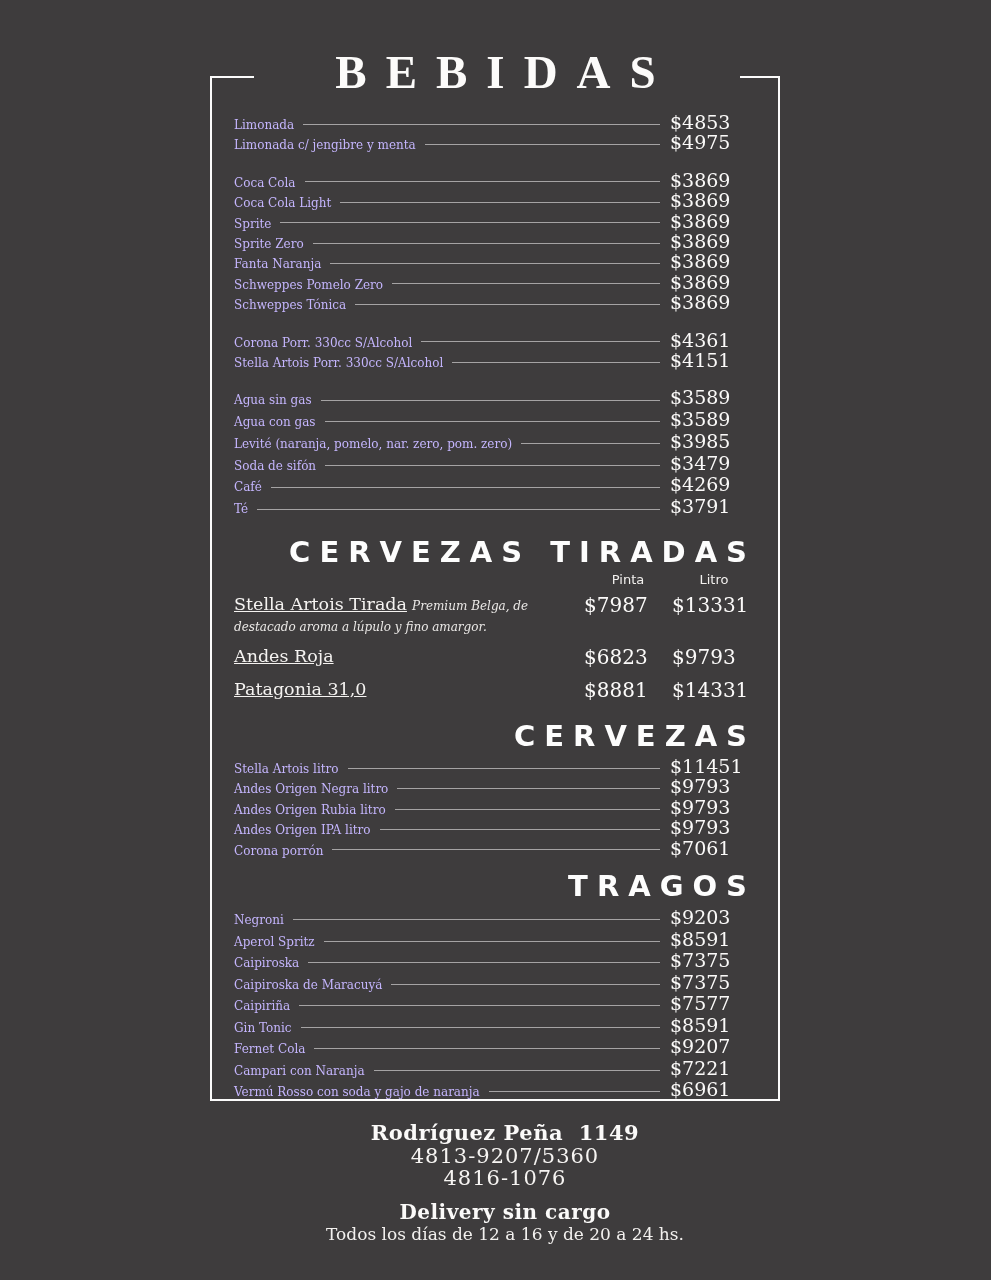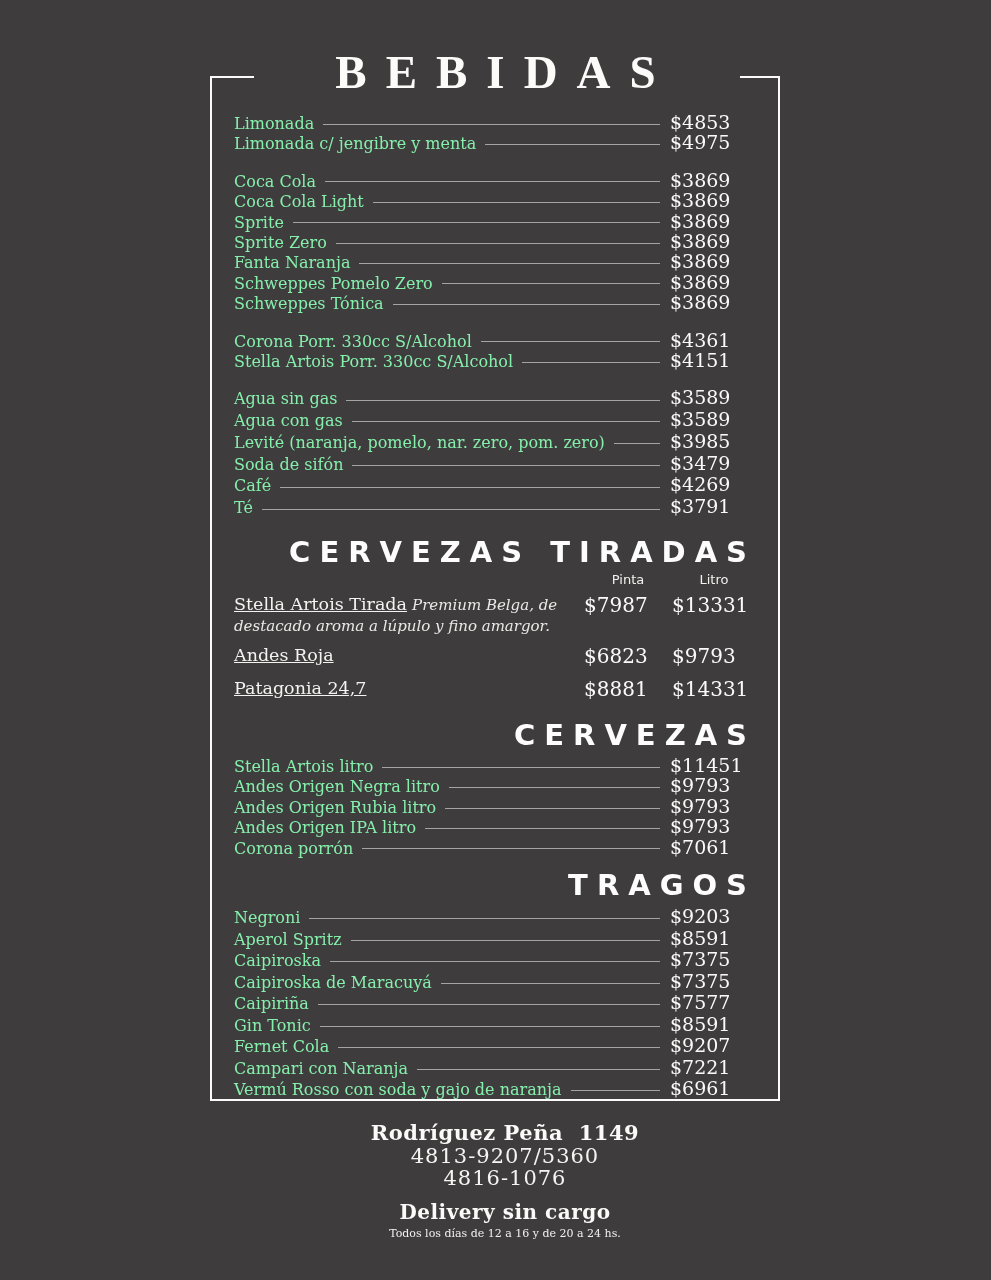--- a/index.html
+++ b/index.html
@@ -36,21 +36,21 @@
   }
   .frame::before{left:0;width:42px;}
   .frame::after{right:0;width:38px;}
 
   
   .row{
     display:flex;align-items:baseline;
     height:20.4px;
   }
   .item-name{
-    font-size:16px;line-height:20.4px;color:#86efac;
+    font-size:12px;line-height:20.4px;color:#c4b5fd;
     white-space:nowrap;flex:none;
   }
   .leader{
     flex:1;height:1px;background:#a5a3a4;
     align-self:center;margin:4px 10px 0 9px;
   }
   .item-price{
     flex:none;width:86px;
     font-size:19px;line-height:20.4px;color:#fbfaf9;
     white-space:nowrap;
@@ -81,42 +81,42 @@
     font-size:13px;line-height:15px;color:#f2f0ee;
     margin-top:2px;
   }
   .tap-header .col-pinta{width:88px;text-align:center;flex:none;}
   .tap-header .col-litro{width:84px;text-align:center;flex:none;}
   .tap-list{margin-top:6px;}
   .tap-row{display:flex;align-items:flex-start;margin-bottom:9px;}
   .tap-name-cell{flex:1;padding-right:6px;}
   .tap-name{font-size:17.5px;line-height:23px;color:#f5f3f1;text-decoration:underline;}
   .tap-desc{
-    font-style:italic;font-size:15px;line-height:18px;color:#ebe9e7;
+    font-style:italic;font-size:12px;line-height:18px;color:#ebe9e7;
   }
   .tap-price{
     flex:none;width:88px;
     font-size:20px;line-height:24px;color:#fbfaf9;white-space:nowrap;
   }
   .tap-price.litro{width:84px;}
 
   
   .footer{
     position:absolute;top:1120px;left:0;right:0;text-align:center;padding-left:19px;
   }
   .footer-address{
     font-weight:bold;font-size:21px;line-height:26px;
     letter-spacing:0.5px;white-space:pre-wrap;color:#fbfaf9;
   }
   .footer-phone{font-size:21px;line-height:21.5px;letter-spacing:1px;color:#f6f4f2;}
   .footer-delivery{
     margin-top:10px;font-weight:bold;font-size:20px;line-height:26px;
     letter-spacing:0.5px;color:#fbfaf9;
   }
-  .footer-hours{font-size:11px;line-height:18px;color:#f3f1ef;}
+  .footer-hours{font-size:17px;line-height:18px;color:#f3f1ef;}
 </style>
 </head>
 <body>
 
 <div class="page">
 
   <h1 class="menu-title">BEBIDAS</h1>
 
   <div class="frame">
 
@@ -256,21 +256,21 @@
           <div class="tap-name-cell">
             <span class="tap-name">Andes Roja</span>
             
           </div>
           <span class="tap-price">$6823</span>
           <span class="tap-price litro">$9793</span>
         </div>
 
         <div class="tap-row">
           <div class="tap-name-cell">
-            <span class="tap-name">Patagonia 24,7</span>
+            <span class="tap-name">Patagonia 31,0</span>
             
           </div>
           <span class="tap-price">$8881</span>
           <span class="tap-price litro">$14331</span>
         </div>
       </div>
 
     <h2 class="section-heading h-cervezas">CERVEZAS</h2>
 
     <div class="group">

